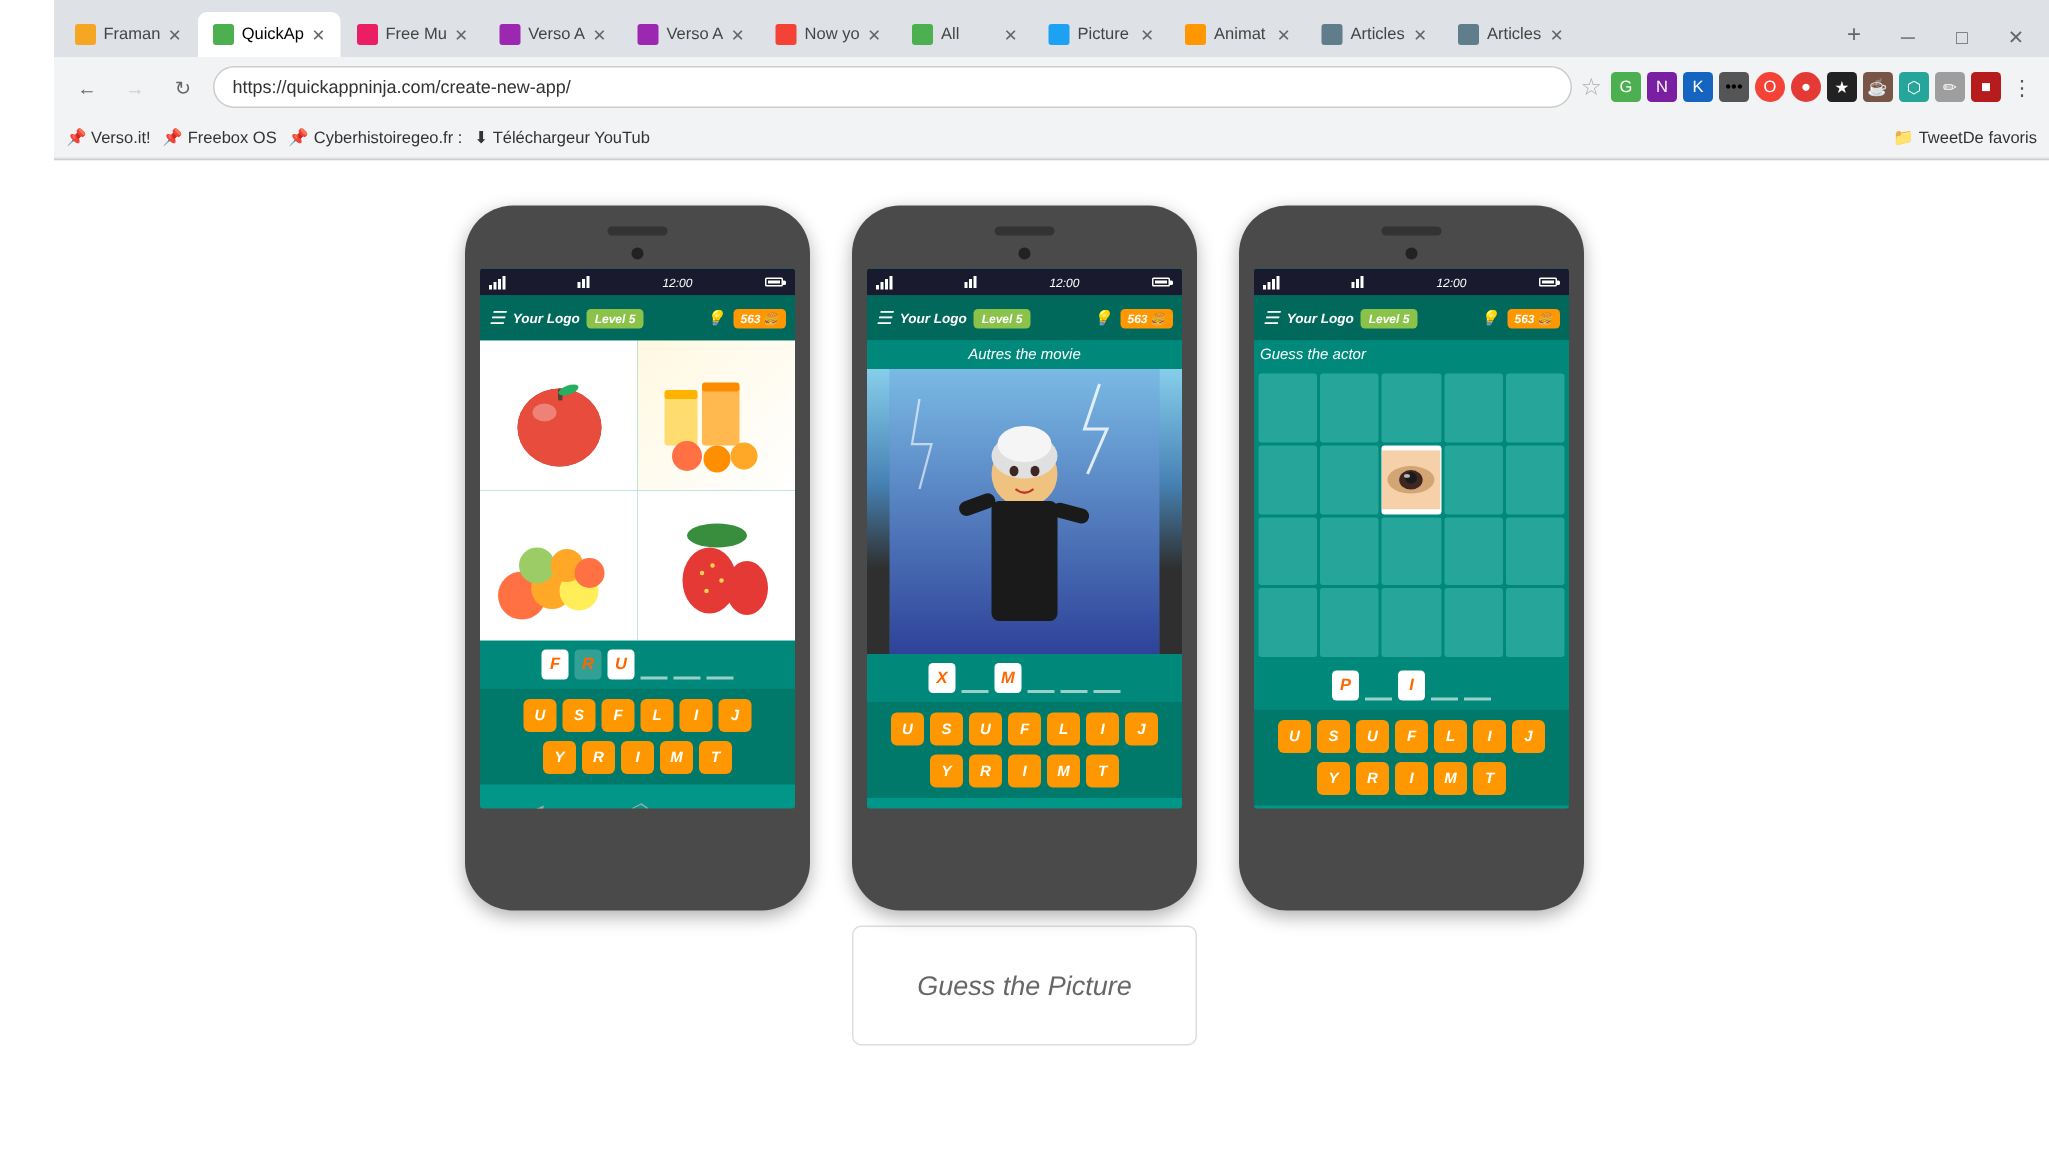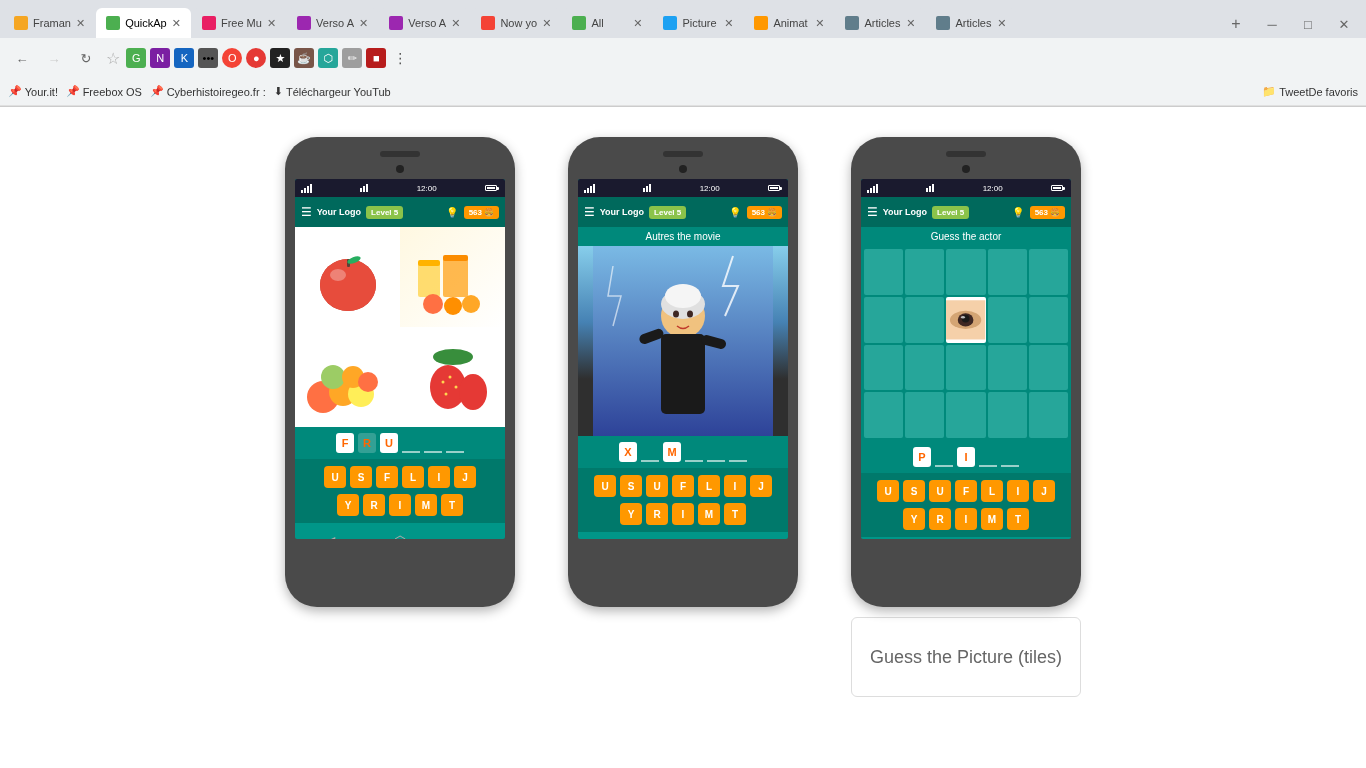--- a/index.html
+++ b/index.html
@@ -8,20 +8,21 @@
       background: #fff;
       width: 1366px;
       height: 768px;
       overflow: hidden;
     }
 
     
     .browser-chrome {
       background: #f1f3f4;
       border-bottom: 1px solid #ccc;
+      margin-left: 36px;
     }
 
     .tabs-bar {
       display: flex;
       align-items: flex-end;
       padding-top: 6px;
       padding-left: 4px;
       background: #dee1e6;
       height: 38px;
       gap: 1px;
@@ -161,24 +162,25 @@
       display: flex;
       flex-direction: column;
       align-items: center;
       padding: 30px 20px 20px;
       height: calc(768px - 106px);
       overflow-y: auto;
     }
 
     .phones-container {
       display: flex;
-      gap: 53px;
+      gap: 28px;
       align-items: flex-start;
       justify-content: center;
       margin-bottom: 20px;
+      font-style: italic;
     }
 
     .phone-wrapper {
       display: flex;
       flex-direction: column;
       align-items: center;
       gap: 0;
     }
 
     
@@ -373,21 +375,20 @@
       align-items: center;
       justify-content: center;
       position: relative;
       overflow: hidden;
     }
 
     
     .actor-header {
       background: #00897b;
       padding: 4px;
-      text-align: center;
       font-size: 10px;
       color: #fff;
     }
 
     
     .caption-box {
       width: 230px;
       border: 1px solid #ddd;
       border-radius: 6px;
       padding: 16px 12px;
@@ -544,20 +545,21 @@
       <button class="nav-btn">✕</button>
     </div>
   </div>
 
   <div class="address-bar-row">
     <div class="nav-buttons">
       <button class="nav-btn">←</button>
       <button class="nav-btn" style="color:#ccc;">→</button>
       <button class="nav-btn">↻</button>
     </div>
+    <input class="address-input" type="text" value="https://quickappninja.com/create-new-app/" style="">
     <span class="star-icon">☆</span>
 
     <div class="browser-extensions">
       <div class="ext-icon" style="background:#4caf50; color:#fff;">G</div>
       <div class="ext-icon" style="background:#7b1fa2; color:#fff;">N</div>
       <div class="ext-icon" style="background:#1565c0; color:#fff;">K</div>
       <div class="ext-icon" style="background:#555;">•••</div>
       <div class="ext-icon" style="background:#f44336; color:#fff; border-radius:50%;">O</div>
       <div class="ext-icon" style="background:#e53935; color:#fff; border-radius:50%;">●</div>
       <div class="ext-icon" style="background:#222; color:#fff;">★</div>
@@ -565,21 +567,21 @@
       <div class="ext-icon" style="background:#26a69a; color:#fff;">⬡</div>
       <div class="ext-icon" style="background:#9e9e9e; color:#fff;">✏</div>
       <div class="ext-icon" style="background:#b71c1c; color:#fff;">■</div>
       <div class="ext-icon" style="font-size:14px; color:#555;">⋮</div>
     </div>
   </div>
 
   <div class="bookmarks-bar">
     <div class="bookmark-item">
       <span>📌</span>
-      <span>Your.it!</span>
+      <span>Verso.it!</span>
     </div>
     <div class="bookmark-item">
       <span>📌</span>
       <span>Freebox OS</span>
     </div>
     <div class="bookmark-item">
       <span>📌</span>
       <span>Cyberhistoiregeo.fr :</span>
     </div>
     <div class="bookmark-item">
@@ -834,20 +836,23 @@
           </div>
 
           <div class="phone-bottom">
             
             
             
           </div>
         </div>
       </div>
 
+      <div class="caption-box">
+        <span>Guess the Picture</span>
+      </div>
     </div>
 
     <div class="phone-wrapper">
       <div class="phone">
         <div class="phone-speaker"></div>
         <div class="phone-camera"></div>
         <div class="phone-screen">
 
           <div class="status-bar">
             <div class="signal-bars">
@@ -952,19 +957,16 @@
           </div>
 
           <div class="phone-bottom">
             
             
             
           </div>
         </div>
       </div>
 
-      <div class="caption-box">
-        <span>Guess the Picture (tiles)</span>
-      </div>
     </div>
 
   </div>
 </div>
 
 </body></html>

